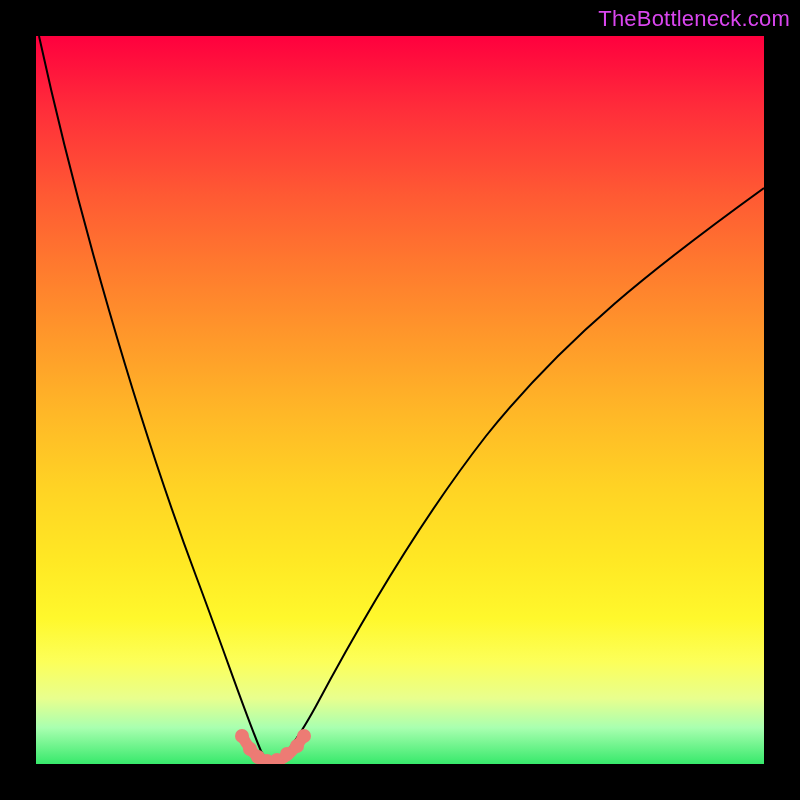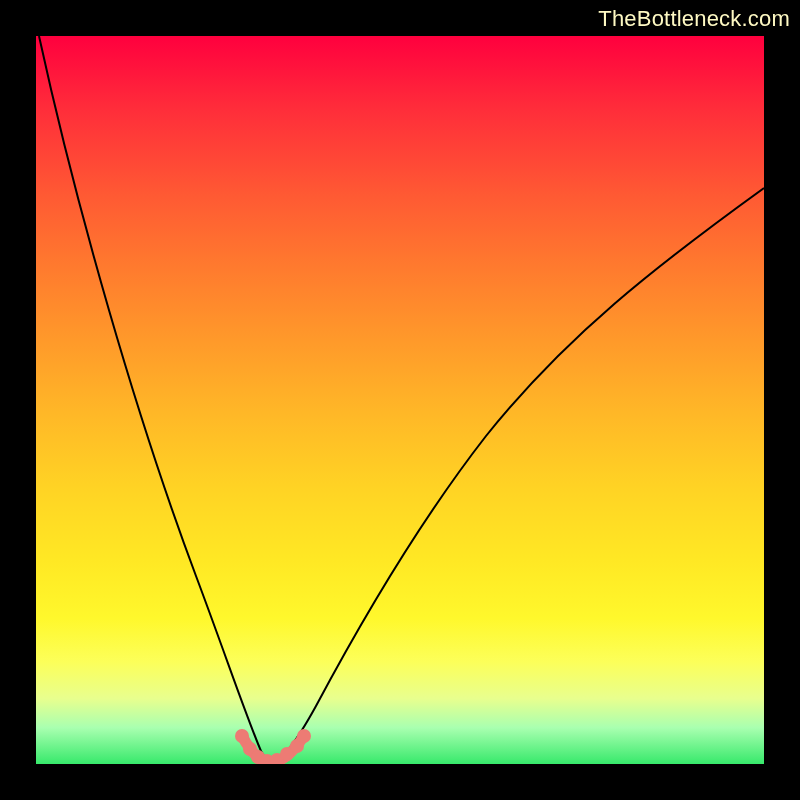--- a/index.html
+++ b/index.html
@@ -14,21 +14,21 @@
     #ffb827 52%,
     #ffd324 62%,
     #ffe824 72%,
     #fff82c 80%,
     #fcff5a 86%,
     #e8ff8e 91%,
     #a9ffb0 95%,
     #37e96b 100%);
 }
 svg.curve{position:absolute;left:36px;top:36px;width:728px;height:728px;}
-.watermark{position:absolute;right:10px;top:6px;color:#fef9c3;font-family:Arial,Helvetica,sans-serif;font-size:22px;font-weight:400;letter-spacing:0.2px;text-align:right;}
+.watermark{position:absolute;right:10px;top:6px;color:#d946ef;font-family:Arial,Helvetica,sans-serif;font-size:22px;font-weight:400;letter-spacing:0.2px;text-align:right;}
 </style>
 </head>
 <body>
 
 <div class="frame">
   <div class="plot"></div>
 
   <svg class="curve" viewBox="0 0 728 728" preserveAspectRatio="none">
     <path fill="none" stroke="#000" stroke-width="2" d="M 3 0
              C 40 170, 100 380, 160 540

